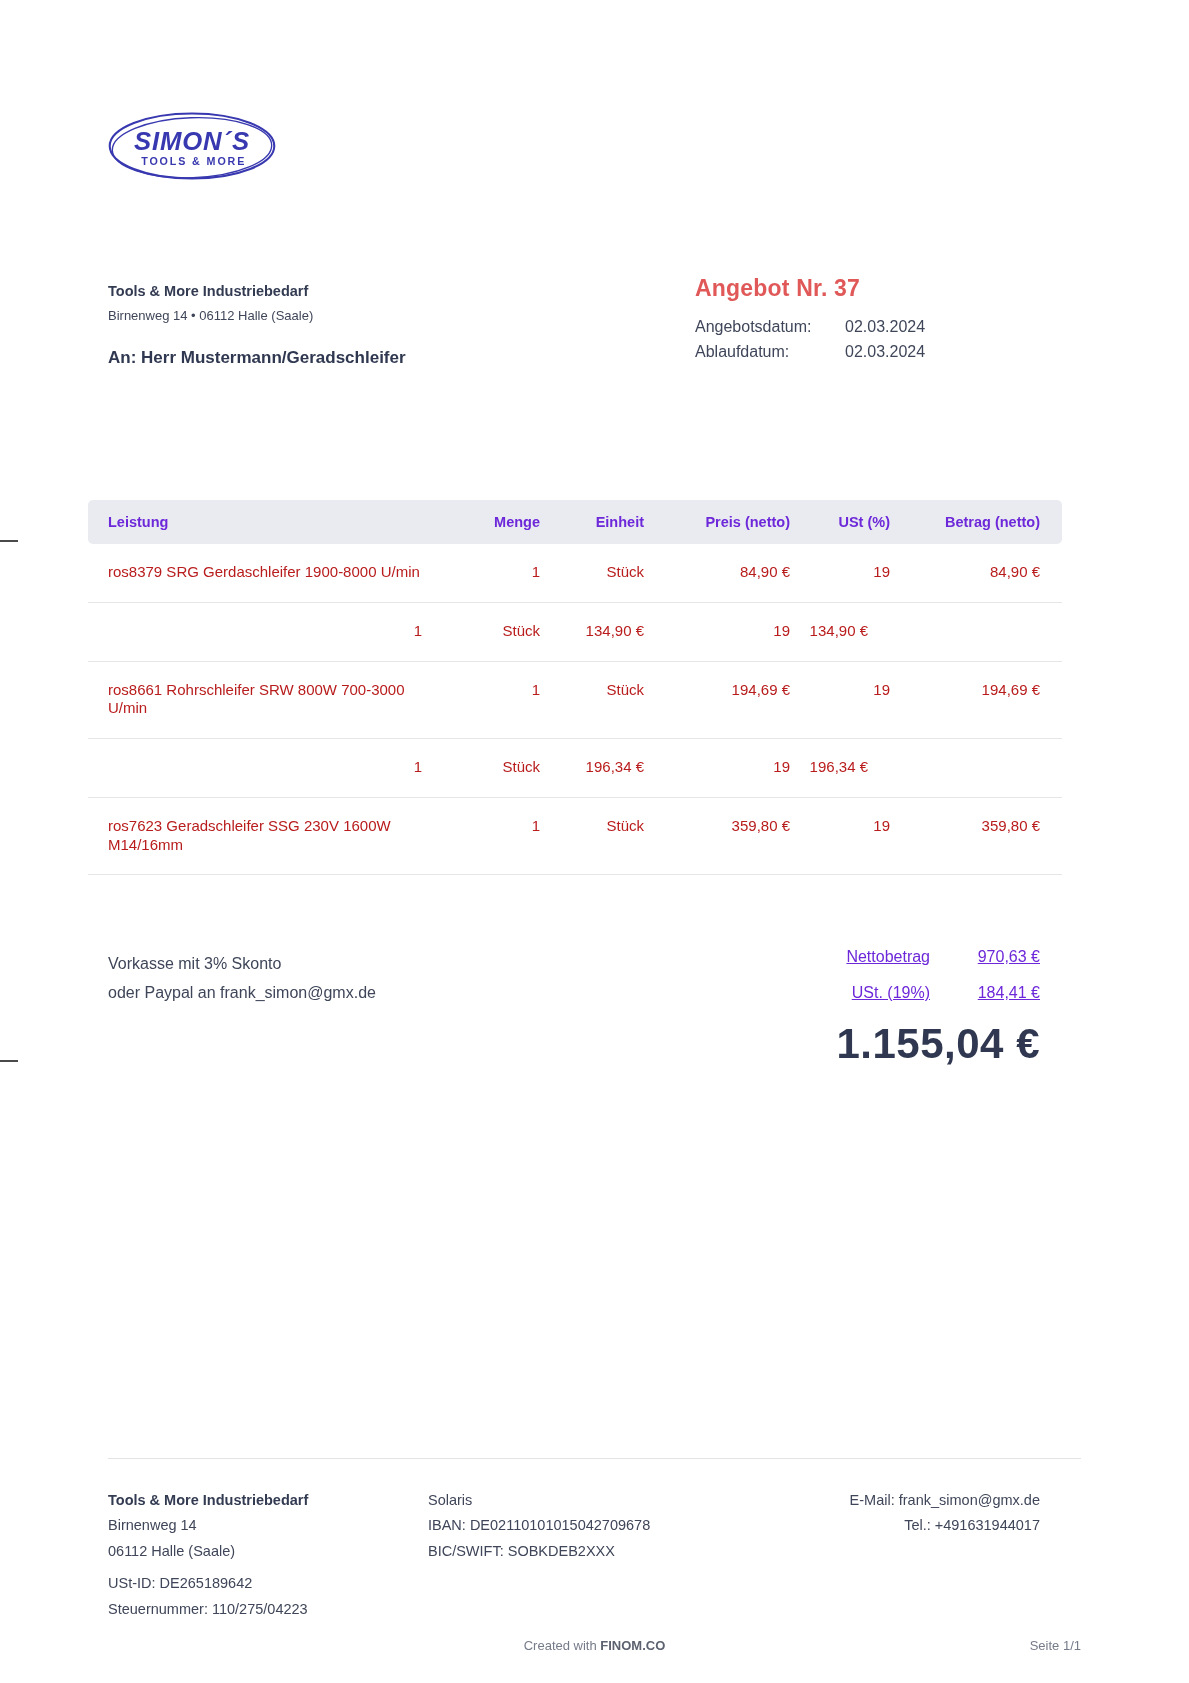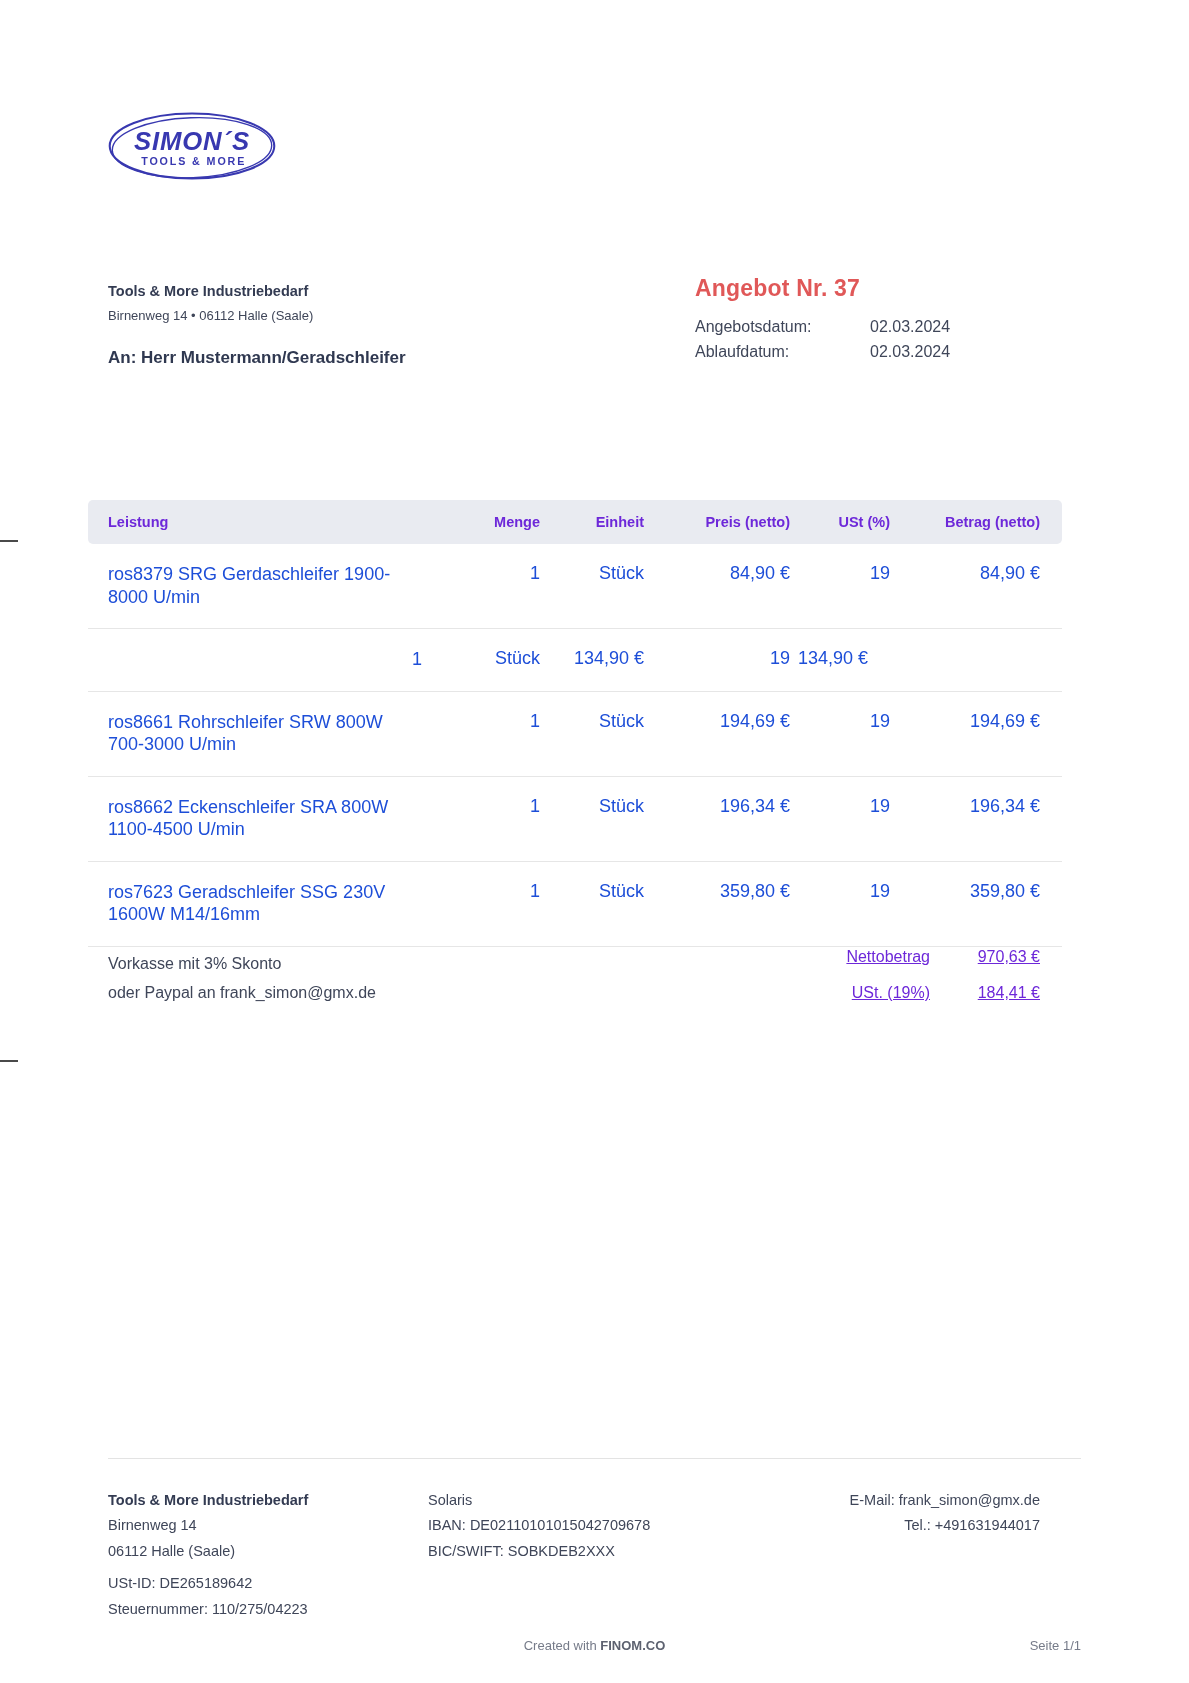--- a/index.html
+++ b/index.html
@@ -24,41 +24,41 @@
   
   .sender-block { position: absolute; left: 108px; top: 283px; }
   .sender-company { font-size: 14.5px; font-weight: bold; color: #333b52; margin-bottom: 9px; }
   .sender-address { font-size: 13px; color: #3f4659; }
   .recipient { position: absolute; left: 108px; top: 348px; font-size: 17px; font-weight: bold; color: #2f3850; }
 
   
   .quote-block { position: absolute; left: 695px; top: 275px; width: 345px; }
   .quote-title { font-size: 23px; font-weight: bold; color: #e05858; margin-bottom: 16px; letter-spacing: 0.2px; }
   .quote-dates { font-size: 16px; color: #3f4659; }
-  .quote-date-row { display: flex; margin-bottom: 7px; gap: 25px; }
+  .quote-date-row { display: flex; margin-bottom: 7px; }
   .quote-date-label { width: 150px; }
   .quote-date-value { }
 
   
   .items-table { position: absolute; left: 88px; top: 500px; width: 974px; }
   .thead {
     display: grid;
     grid-template-columns: 1fr 78px 104px 146px 100px 172px;
     background: #e9ebf1;
     border-radius: 5px;
     height: 44px;
     align-items: center;
     font-size: 14.5px; font-weight: bold; color: #6d28d9;
   }
   .thead .cell:first-child { padding-left: 20px; }
   .trow {
     display: grid;
     grid-template-columns: 1fr 78px 104px 146px 100px 172px;
     align-items: start;
-    font-size: 18px; color: #1d4ed8;
+    font-size: 15px; color: #b91c1c;
     padding: 19px 0 20px 0;
     border-bottom: 1px solid #e6e6e6;
   }
   .trow .cell:first-child { padding-left: 20px; padding-right: 40px; line-height: 1.25; }
   .cell.num { text-align: right; }
   .thead .cell.num { text-align: right; }
   .cell.last { padding-right: 22px; }
   .thead .cell.last { padding-right: 22px; }
 
   
@@ -151,21 +151,20 @@
     <div class="trow">
       <div class="cell">ros8661 Rohrschleifer SRW 800W 700-3000 U/min</div>
       <div class="cell num">1</div>
       <div class="cell num">Stück</div>
       <div class="cell num">194,69 €</div>
       <div class="cell num">19</div>
       <div class="cell num last">194,69 €</div>
     </div>
 
     <div class="trow">
-      <div class="cell">ros8662 Eckenschleifer SRA 800W 1100-4500 U/min</div>
       <div class="cell num">1</div>
       <div class="cell num">Stück</div>
       <div class="cell num">196,34 €</div>
       <div class="cell num">19</div>
       <div class="cell num last">196,34 €</div>
     </div>
 
     <div class="trow">
       <div class="cell">ros7623 Geradschleifer SSG 230V 1600W M14/16mm</div>
       <div class="cell num">1</div>
@@ -183,20 +182,21 @@
 
   <div class="totals-block">
     <div class="totals-row">
       <span class="totals-label">Nettobetrag</span>
       <span class="totals-value">970,63 €</span>
     </div>
     <div class="totals-row">
       <span class="totals-label">USt. (19%)</span>
       <span class="totals-value">184,41 €</span>
     </div>
+    <div class="grand-total">1.155,04 €</div>
   </div>
 
   <div class="footer-divider"></div>
   <div class="footer">
     <div class="footer-col c1">
       <div class="footer-company">Tools &amp; More Industriebedarf</div>
       <div>Birnenweg 14</div>
       <div>06112 Halle (Saale)</div>
       <div class="footer-gap"></div>
       <div>USt-ID: DE265189642</div>

